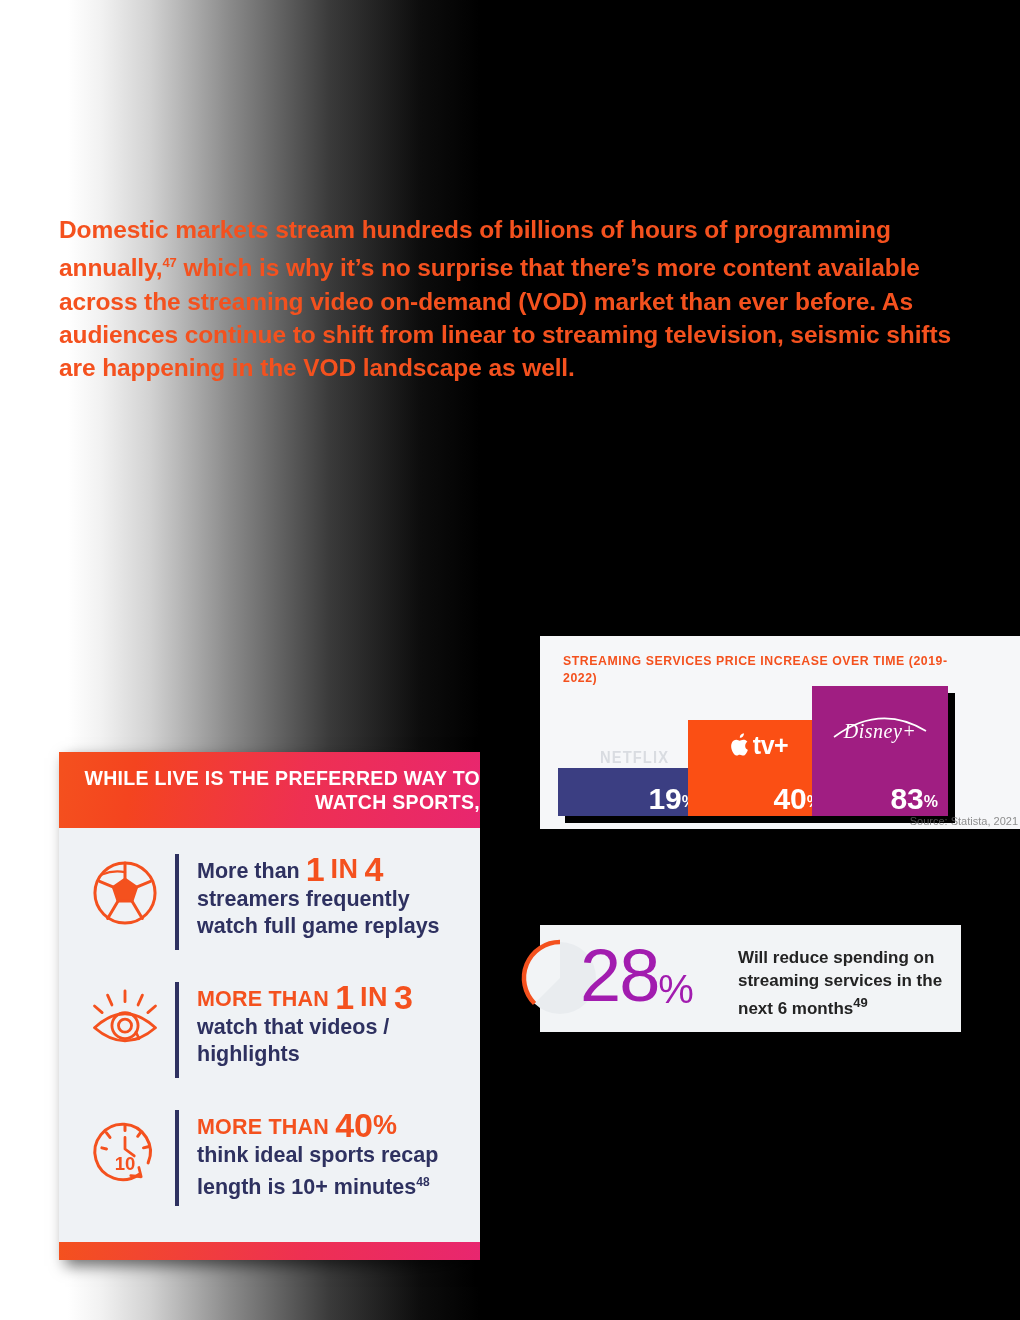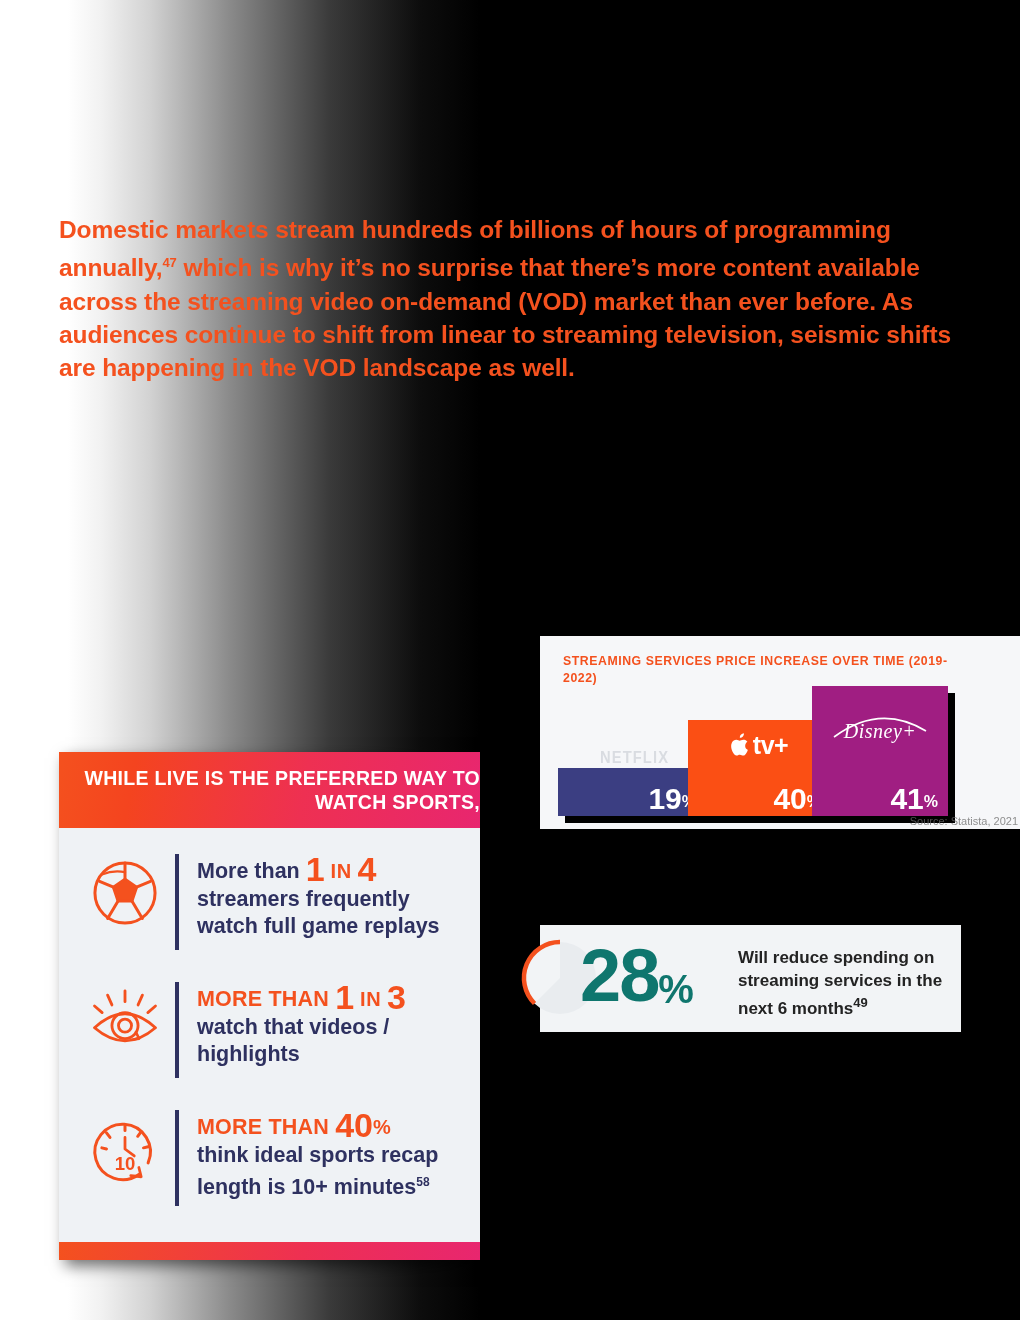--- a/index.html
+++ b/index.html
@@ -70,21 +70,21 @@
   .stat-text {
     flex:1 1 auto;
     font-size:21.5px; line-height:27px; font-weight:bold;
     color:#2E3160; padding-top:2px;
   }
   .stat-text .big {
     font-size:34px; color:#F4511E; line-height:1;
     vertical-align:-3px;
   }
   .stat-text .inword {
-    font-size:20px; color:#F4511E;
+    font-size:27px; color:#F4511E;
     letter-spacing:.5px;
   }
   .stat-text .caps { color:#F4511E; letter-spacing:.2px; }
   .stat-text sup { font-size:12px; vertical-align:super; }
 
   #sports-footer {
     position:absolute; left:0; bottom:0;
     width:100%; height:18px;
     background:linear-gradient(100deg,#F4511E 0%,#EE3052 58%,#E8266F 100%);
   }
@@ -155,21 +155,21 @@
     background:#F2F4F6;
     box-shadow:5px 5px 13px rgba(0,0,0,.5);
     display:flex; align-items:center;
   }
   #reduce-pie {
     position:absolute; left:-25px; top:8px;
     width:90px; height:90px;
   }
   #reduce-number {
     position:absolute; left:40px; top:14px;
-    color:#0f766e; font-weight:bold;
+    color:#a21caf; font-weight:normal;
     font-size:74px; line-height:1; letter-spacing:-2px;
   }
   #reduce-number .pct { font-size:40px; vertical-align:-2px; letter-spacing:-1px;}
   #reduce-text {
     position:absolute; left:198px; top:22px; width:210px;
     font-size:17px; line-height:22.5px; font-weight:bold; color:#232323;
   }
   #reduce-text sup { font-size:13px; vertical-align:super; }
 </style>
 </head>
@@ -230,21 +230,21 @@
           <path d="M52 44 a24 24 0 1 0 -8 10"></path>
           <path d="M44 48 l2 8 l-9 -1" stroke-width="2.4"></path>
           <path d="M32 12 L32 16 M46 17 L43 21 M52 30 L48 31 M16 18 L19 22 M12 31 L16 32"></path>
           <path d="M32 32 L32 22 M32 32 L40 38" stroke-width="2.4"></path>
           <text x="32" y="50" font-family="Liberation Sans, sans-serif" font-size="16" font-weight="bold" fill="#F4511E" stroke="none" text-anchor="middle">10</text>
         </svg>
       </div>
       <div class="stat-divider"></div>
       <div class="stat-text">
         <span class="caps">MORE THAN </span><span class="big">40</span><span class="inword">%</span><br>
-        <span>think ideal sports recap length is 10+ minutes</span><sup>58</sup>
+        <span>think ideal sports recap length is 10+ minutes</span><sup>48</sup>
       </div>
     </div>
   </div>
 
   <div id="sports-footer"></div>
 </div>
 
 <div class="card" id="price-card">
 
   <div id="price-title">STREAMING SERVICES PRICE INCREASE OVER TIME (2019-2022)</div>
@@ -273,21 +273,21 @@
     </div>
 
     <div class="bar-wrap" id="bar-disney">
       <div class="bar">
         <div class="bar-logo" style="margin-top:20px;position:relative;width:120px;">
           <svg width="120" height="40" viewBox="0 0 120 40" fill="none">
             <path d="M14 34 q46 -34 92 -6" stroke="#fff" stroke-width="1.6" fill="none"></path>
           </svg>
           <span class="disney-logo" style="position:absolute;left:50%;top:14px;transform:translateX(-50%);white-space:nowrap;">Disney+</span>
         </div>
-        <div class="bar-value"><span>41</span><span class="pct">%</span></div>
+        <div class="bar-value"><span>83</span><span class="pct">%</span></div>
       </div>
     </div>
   </div>
 
   <div id="price-source">Source: Statista, 2021</div>
 </div>
 
 <div class="card" id="reduce-card">
 
   <svg id="reduce-pie" viewBox="0 0 100 100">

